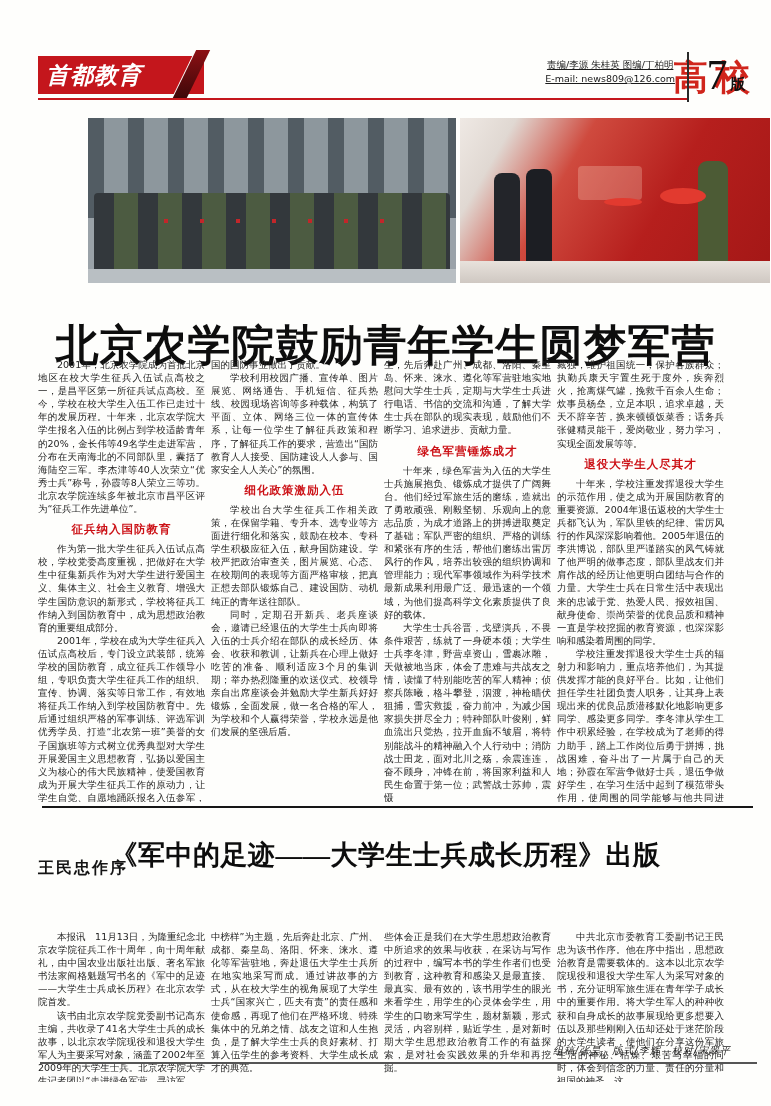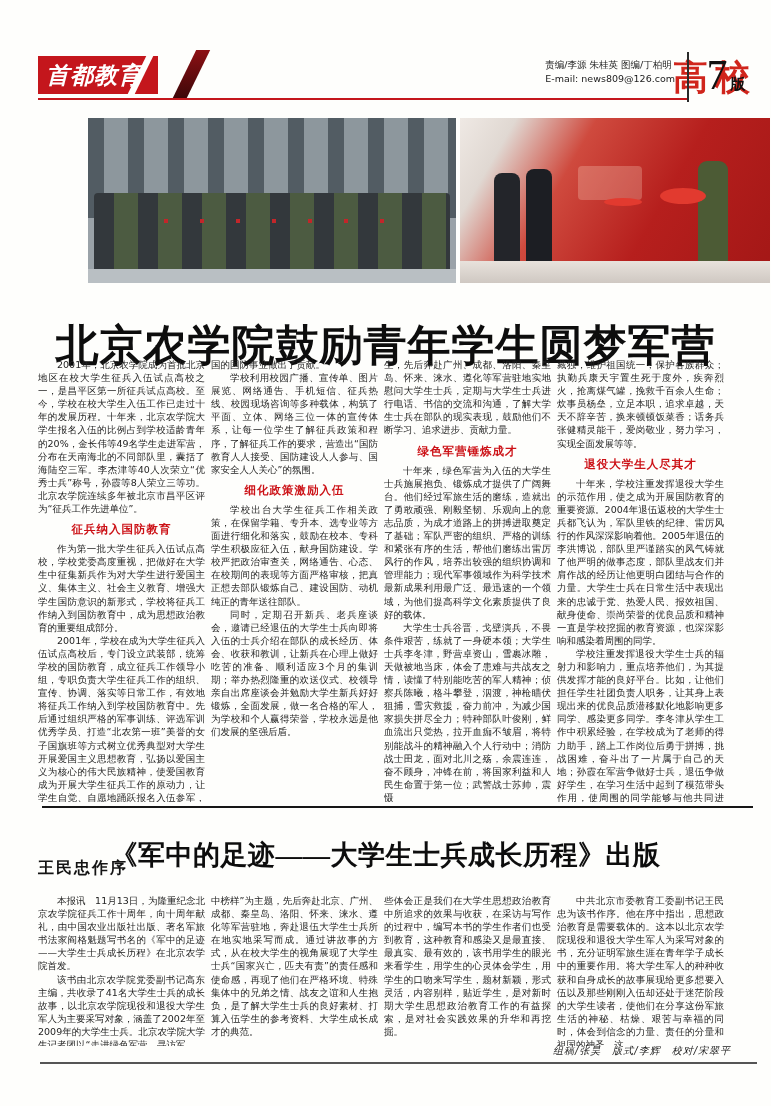--- a/index.html
+++ b/index.html
@@ -1,26 +1,26 @@
 <!DOCTYPE html>
 <html><head>
 <meta charset="utf-8">
 <style>
   html,body{margin:0;padding:0;}
   body{width:771px;height:1106px;background:#ffffff;font-family:"DejaVu Sans","Liberation Sans",sans-serif;color:#222;}
   .page{position:relative;width:771px;height:1106px;background:#fefefc;overflow:hidden;}
 
   
   .header{position:absolute;left:38px;top:52px;width:719px;height:50px;}
-  .masthead{position:absolute;left:0;top:4px;width:120px;height:38px;background:#c4161c;}
+  .masthead{position:absolute;left:0;top:4px;width:166px;height:38px;background:#c4161c;}
   .masthead .m-text{position:absolute;left:8px;top:4px;color:#fff;font-family:"Liberation Serif","DejaVu Serif",serif;font-style:italic;font-weight:bold;font-size:23px;letter-spacing:1px;white-space:nowrap;}
   .masthead::after{content:"";position:absolute;right:14px;top:-5px;width:7px;height:48px;background:#fefefc;transform:skewX(-26deg);}
   .masthead-slash{position:absolute;left:146px;top:-2px;width:14px;height:50px;background:linear-gradient(#8d1014,#3a0708);transform:skewX(-26deg);}
   .section-title{position:absolute;left:0;right:0;top:2px;text-align:right;color:#d0251c;font-size:35px;font-weight:bold;letter-spacing:7px;font-family:"DejaVu Sans",sans-serif;}
-  .editors{position:absolute;right:82px;top:6px;text-align:left;font-size:9.5px;line-height:14px;color:#1b1b1b;}
+  .editors{position:absolute;right:82px;top:6px;text-align:center;font-size:9.5px;line-height:14px;color:#1b1b1b;text-decoration:underline;}
   .hdr-vline{position:absolute;right:68px;top:0px;height:50px;border-left:2px solid #2a2a2a;}
   .pageno{position:absolute;right:0;top:0;width:62px;text-align:center;}
   .pageno .num{font-family:"Liberation Serif","DejaVu Serif",serif;font-size:42px;line-height:46px;font-weight:400;color:#111;display:inline-block;}
   .pageno .ban{font-size:15px;font-weight:bold;color:#111;display:inline-block;margin-left:3px;}
   .hdr-redline{position:absolute;left:0;right:70px;top:46px;height:2px;background:#c4161c;}
 
   
   .photos{position:absolute;left:88px;top:118px;height:165px;}
   .photo{position:absolute;top:0;height:165px;overflow:hidden;}
   .photo-left{left:0;width:368px;background:
@@ -41,21 +41,21 @@
   .photo-right .fig-suit1{position:absolute;left:34px;bottom:18px;width:26px;height:92px;background:#23252a;border-radius:8px 8px 0 0;}
   .photo-right .fig-suit2{position:absolute;left:66px;bottom:18px;width:26px;height:96px;background:#1c1e23;border-radius:8px 8px 0 0;}
   .photo-right .fig-soldier{position:absolute;right:42px;bottom:18px;width:30px;height:104px;background:#4c5b35;border-radius:9px 9px 0 0;}
   .photo-right .ribbon{position:absolute;right:64px;top:70px;width:46px;height:16px;background:#e23a2f;border-radius:50%;box-shadow:-60px 6px 0 -4px #e23a2f;}
 
   
   .headline1{position:absolute;left:38px;top:290px;width:695px;text-align:center;
       font-family:"Liberation Serif","DejaVu Serif",serif;font-weight:900;font-size:43px;line-height:54px;letter-spacing:1px;color:#0d0d0d;}
   .cols{position:absolute;left:38px;display:flex;gap:6px;}
   #a1-cols{top:358px;width:719px;height:444px;overflow:hidden;}
-  #a2-cols{top:894px;width:719px;height:152px;overflow:hidden;}
+  #a2-cols{top:930px;width:719px;height:152px;overflow:hidden;}
   .col{width:167px;flex:0 0 167px;overflow:hidden;}
   .col p{margin:0;font-size:9.5px;line-height:13.1px;text-align:justify;color:#242424;}
   .col p.para{text-indent:2em;}
   .col p.cont{text-indent:0;}
   .col h3.subhead{margin:7px 0 5px 0;text-align:center;color:#cc1217;font-size:11.5px;font-weight:bold;letter-spacing:1px;}
 
   .divider1{position:absolute;left:42px;top:806px;width:711px;border-top:2px solid #161616;}
 
   
   .headline2{position:absolute;left:38px;top:816px;width:695px;text-align:center;
@@ -109,21 +109,21 @@
       <div class="col">
         <p class="para">2001年，北京农学院成为首批北京地区在校大学生征兵入伍试点高校之一，是昌平区第一所征兵试点高校。至今，学校在校大学生入伍工作已走过十年的发展历程。十年来，北京农学院大学生报名入伍的比例占到学校适龄青年的20%，金长伟等49名学生走进军营，分布在天南海北的不同部队里，囊括了海陆空三军。李杰津等40人次荣立“优秀士兵”称号，孙霞等8人荣立三等功。北京农学院连续多年被北京市昌平区评为“征兵工作先进单位”。</p>
         <h3 class="subhead">征兵纳入国防教育</h3>
         <p class="para">作为第一批大学生征兵入伍试点高校，学校党委高度重视，把做好在大学生中征集新兵作为对大学生进行爱国主义、集体主义、社会主义教育、增强大学生国防意识的新形式，学校将征兵工作纳入到国防教育中，成为思想政治教育的重要组成部分。</p>
         <p class="para">2001年，学校在成为大学生征兵入伍试点高校后，专门设立武装部，统筹学校的国防教育，成立征兵工作领导小组，专职负责大学生征兵工作的组织、宣传、协调、落实等日常工作，有效地将征兵工作纳入到学校国防教育中。先后通过组织严格的军事训练、评选军训优秀学员、打造“北农第一班”美誉的女子国旗班等方式树立优秀典型对大学生开展爱国主义思想教育，弘扬以爱国主义为核心的伟大民族精神，使爱国教育成为开展大学生征兵工作的原动力，让学生自觉、自愿地踊跃报名入伍参军，为祖</p>
       </div>
       <div class="col">
         <p class="para cont">国的国防事业做出了贡献。</p>
         <p class="para">学校利用校园广播、宣传单、图片展览、网络通告、手机短信、征兵热线、校园现场咨询等多种载体，构筑了平面、立体、网络三位一体的宣传体系，让每一位学生了解征兵政策和程序，了解征兵工作的要求，营造出“国防教育人人接受、国防建设人人参与、国家安全人人关心”的氛围。</p>
         <h3 class="subhead">细化政策激励入伍</h3>
-        <p class="para">学校出台大学生征兵工作相关政策，在保留学籍、专升本、选专业等方面进行细化和落实，鼓励在校本、专科学生积极应征入伍，献身国防建设。学校严把政治审查关，网络通告、心态、在校期间的表现等方面严格审核，把真正想去部队锻炼自己、建设国防、动机纯正的青年送往部队。</p>
+        <p class="para">学校出台大学生征兵工作相关政策，在保留学籍、专升本、选专业等方面进行细化和落实，鼓励在校本、专科学生积极应征入伍，献身国防建设。学校严把政治审查关，图片展览、心态、在校期间的表现等方面严格审核，把真正想去部队锻炼自己、建设国防、动机纯正的青年送往部队。</p>
         <p class="para">同时，定期召开新兵、老兵座谈会，邀请已经退伍的大学生士兵向即将入伍的士兵介绍在部队的成长经历、体会、收获和教训，让新兵在心理上做好吃苦的准备、顺利适应3个月的集训期；举办热烈隆重的欢送仪式、校领导亲自出席座谈会并勉励大学生新兵好好锻炼，全面发展，做一名合格的军人，为学校和个人赢得荣誉，学校永远是他们发展的坚强后盾。</p>
       </div>
       <div class="col">
         <p class="para cont">生，先后奔赴广州、成都、洛阳、秦皇岛、怀来、涞水、遵化等军营驻地实地慰问大学生士兵，定期与大学生士兵进行电话、书信的交流和沟通，了解大学生士兵在部队的现实表现，鼓励他们不断学习、追求进步、贡献力量。</p>
         <h3 class="subhead">绿色军营锤炼成才</h3>
         <p class="para">十年来，绿色军营为入伍的大学生士兵施展抱负、锻炼成才提供了广阔舞台。他们经过军旅生活的磨练，造就出了勇敢顽强、刚毅坚韧、乐观向上的意志品质，为成才道路上的拼搏进取奠定了基础；军队严密的组织、严格的训练和紧张有序的生活，帮他们磨练出雷厉风行的作风，培养出较强的组织协调和管理能力；现代军事领域作为科学技术最新成果利用最广泛、最迅速的一个领域，为他们提高科学文化素质提供了良好的载体。</p>
         <p class="para">大学生士兵谷晋，戈壁演兵，不畏条件艰苦，练就了一身硬本领；大学生士兵李冬津，野营卓资山，雪裹冰雕，天做被地当床，体会了患难与共战友之情，读懂了特别能吃苦的军人精神；侦察兵陈曦，格斗攀登，泅渡，神枪瞄伏狙捕，雪灾救援，奋力前冲，为减少国家损失拼尽全力；特种部队叶俊刚，鲜血流出只觉热，拉开血痂不皱眉，将特别能战斗的精神融入个人行动中；消防战士田龙，面对北川之殇，余震连连，奋不顾身，冲锋在前，将国家利益和人民生命置于第一位；武警战士苏帅，震慑</p>
       </div>
       <div class="col">
         <p class="para cont">藏独，维护祖国统一，保护各族群众；执勤兵康天宇置生死于度外，疾奔烈火，抢离煤气罐，挽救千百余人生命；炊事员杨垒，立足本职，追求卓越，天天不辞辛苦，换来顿顿饭菜香；话务兵张健精灵能干，爱岗敬业，努力学习，实现全面发展等等。</p>

